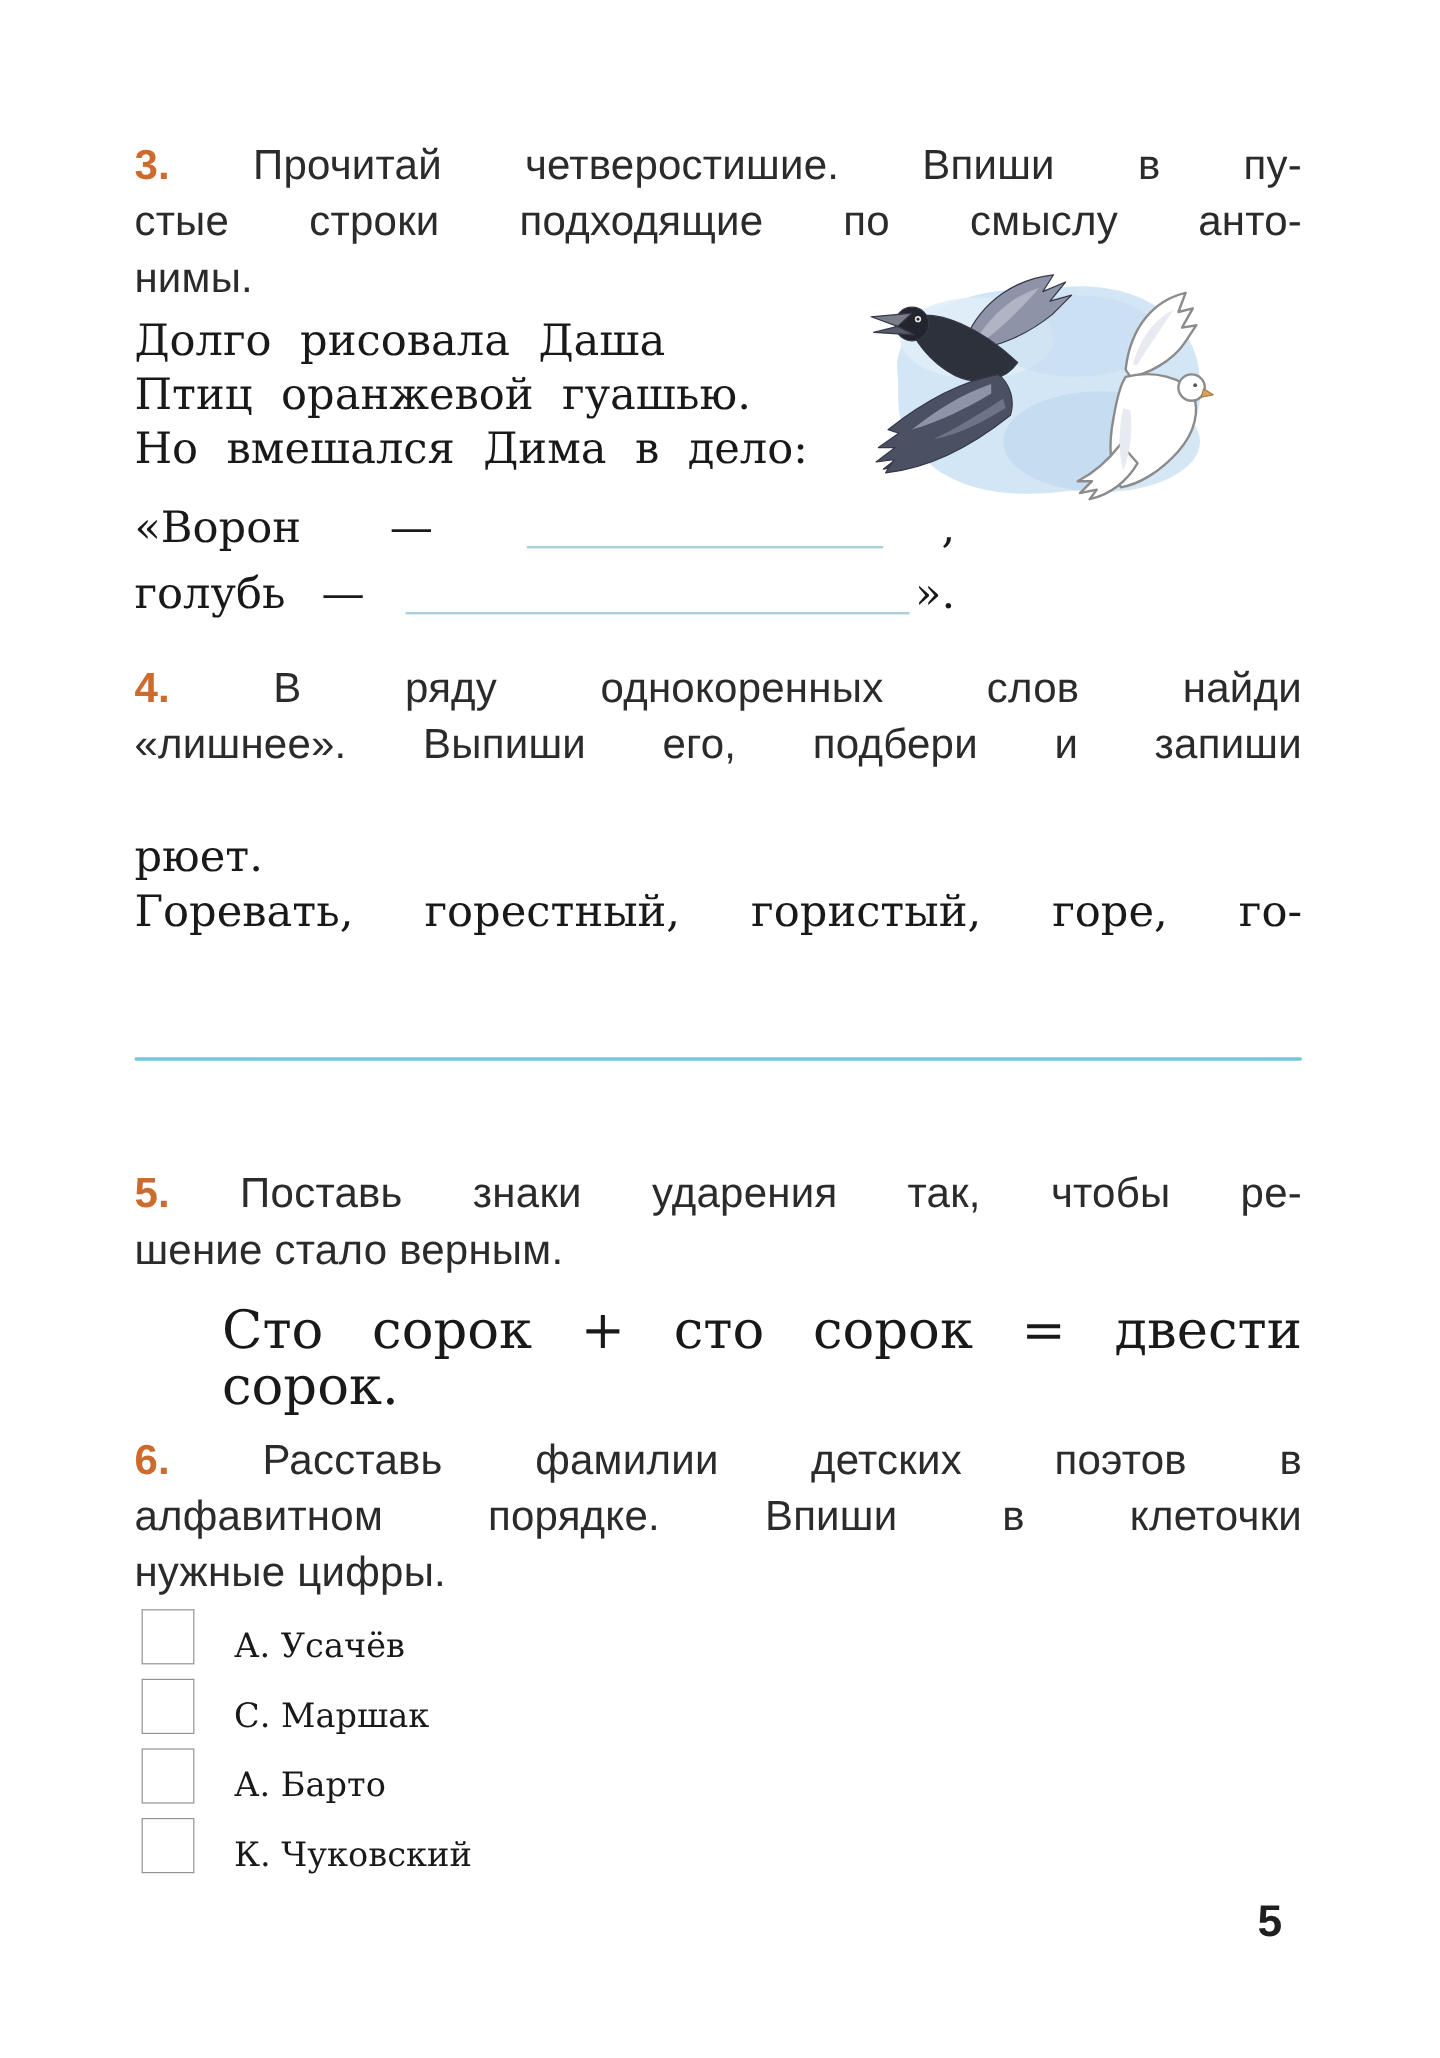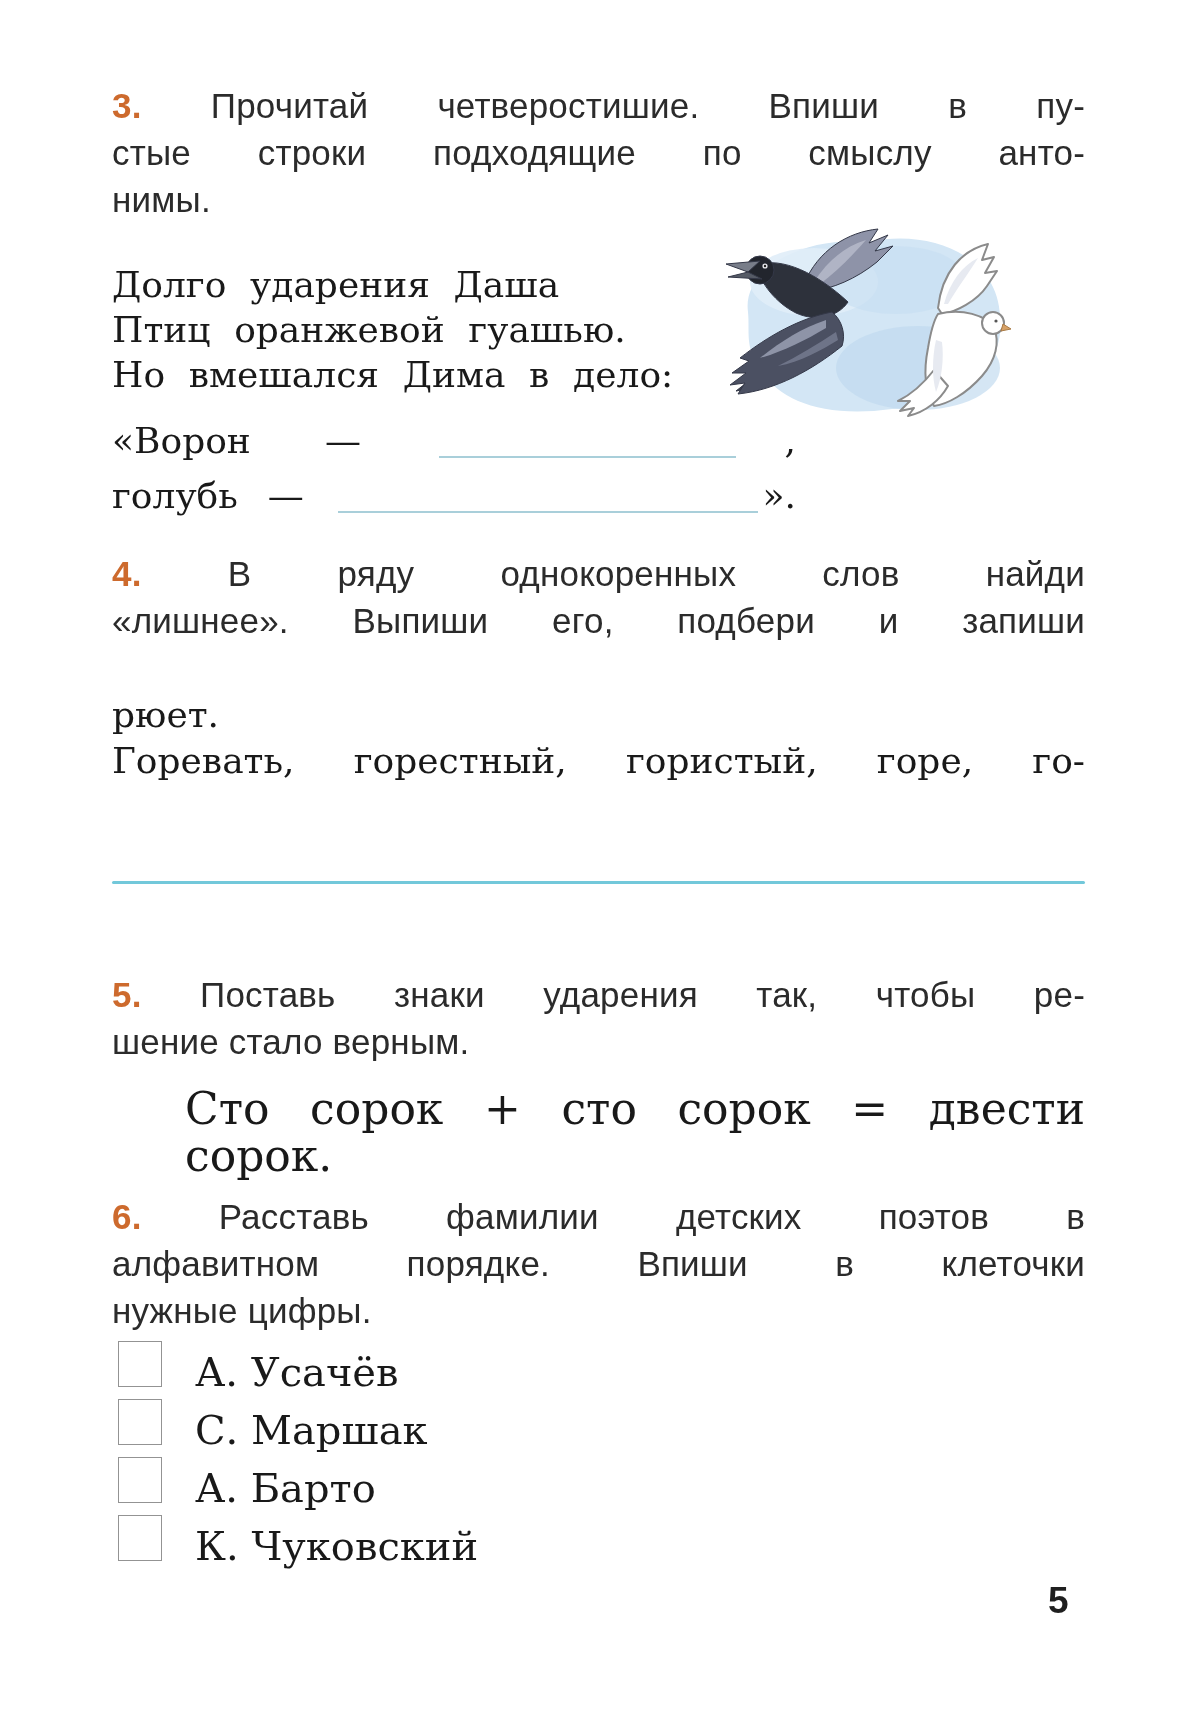--- a/index.html
+++ b/index.html
@@ -36,37 +36,37 @@
   .equation {
     width:973px; box-sizing:border-box; padding-left:73px;
     font-size:44px; line-height:47px;
     text-align:justify; text-align-last:justify;
   }
 
   
   .poets { display:block; }
   .poetrow { display:flex; align-items:flex-end; height:58px; }
   .cellbox { width:44px; height:46px; border:1.5px solid #939393; background:#fff; box-sizing:border-box; }
-  .poetlabel { margin-left:33px; margin-bottom:-6px; font-size:40px; line-height:42px; }
+  .poetlabel { margin-left:33px; margin-bottom:-6px; font-size:28px; line-height:42px; }
 
   .pagenum { font-size:37px; font-weight:bold; color:#1f1f1f; }
 </style>
 </head>
 <body>
 
 <div class="page">
 
-  <div class="abs instr" style="left:112px; top:82px;">
+  <div class="abs instr" style="left:112px; top:114px;">
     <div class="iline"><span class="tnum">3.</span> <span>Прочитай четверостишие. Впиши в пу-</span></div>
     <div class="iline">стые строки подходящие по смыслу анто-</div>
     <div class="iline last">нимы.</div>
   </div>
 
   <div class="abs serif poem" style="left:112px; top:262px;">
-    <div>Долго ударения Даша</div>
+    <div>Долго рисовала Даша</div>
     <div>Птиц оранжевой гуашью.</div>
     <div>Но вмешался Дима в дело:</div>
   </div>
 
   <div class="abs serif fillrow" style="left:112px; top:413px;gap:44px;">
     <span>«Ворон</span>
       <span class="dash">—</span>
       <div class="blank"></div>
       <span>,</span>
   </div>

